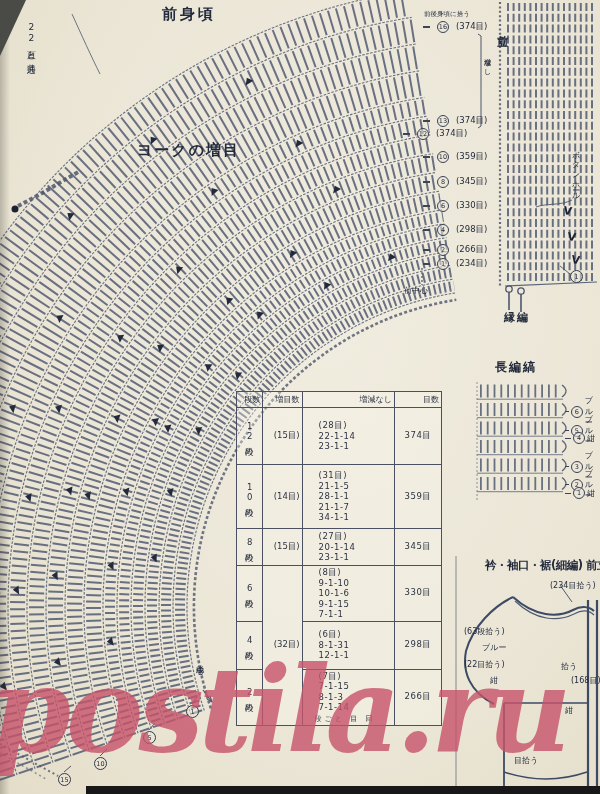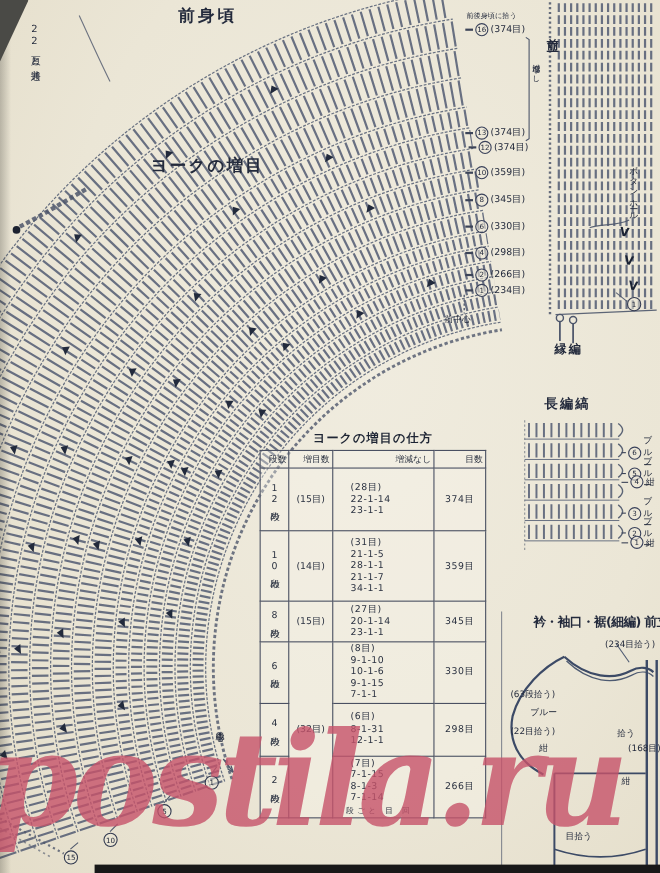--- a/index.html
+++ b/index.html
@@ -6,38 +6,38 @@
   #page{position:relative;width:600px;height:794px;overflow:hidden;
     background:#ece7d8;
     background-image:radial-gradient(ellipse at 55% 40%, #f0ecdf 0%, #ebe6d6 60%, #e4ddc9 100%);
     font-family:"DejaVu Sans",sans-serif;}
   .lbl{position:absolute;color:#232a3c;line-height:1.15;white-space:nowrap;z-index:10;}
   .v{writing-mode:vertical-rl;text-orientation:upright;letter-spacing:1px;}
   .bold{font-weight:bold;}
   .circ{display:inline-flex;align-items:center;justify-content:center;
     border:1px solid #39415a;border-radius:50%;width:10px;height:10px;
     font-size:6.5px;color:#232a3c;background:rgba(236,231,216,.55);flex:0 0 auto;}
-  .marker{position:absolute;display:flex;align-items:center;gap:2px;z-index:10;
+  .marker{position:absolute;display:flex;align-items:center;gap:7px;z-index:10;
     font-size:8.5px;color:#232a3c;}
   .marker .dash{width:7px;height:1.2px;background:#3c4458;}
   .bcirc{position:absolute;width:11px;height:11px;border:1.2px solid #323a50;border-radius:50%;
     display:flex;align-items:center;justify-content:center;font-size:6.5px;color:#232a3c;
     background:rgba(236,231,216,.5);z-index:10;}
   .slabel{position:absolute;display:flex;align-items:center;gap:2px;font-size:8px;color:#232a3c;z-index:10;}
   .slabel .dash{width:6px;height:1px;background:#3c4458;}
   #inc-table{position:absolute;left:233px;top:391px;width:212px;z-index:12;}
   #inc-table .ttl{text-align:center;font-size:11px;font-weight:bold;color:#1e2534;margin-bottom:3px;letter-spacing:1px;}
   #inc-table table{border-collapse:collapse;width:206px;margin-left:3px;
     color:#2a3140;background:rgba(250,247,238,.35);}
   #inc-table td,#inc-table th{border:1.2px solid #4a5062;font-weight:normal;
     font-size:8.5px;padding:1px 2px;vertical-align:middle;}
   #inc-table th{font-size:8px;text-align:right;height:13px;}
   td.rowname{writing-mode:vertical-rl;text-orientation:upright;text-align:center;
     font-size:8px;letter-spacing:0;width:24px;}
-  td.inc{text-align:center;width:36px;font-size:8.5px;}
+  td.inc{text-align:right;width:36px;font-size:8.5px;}
   td.calc{width:92px;}
   td.calc .ln{padding-left:14px;line-height:10.5px;font-size:8.5px;letter-spacing:.5px;}
   td.calc .legend{padding-left:10px;font-size:7px;letter-spacing:3px;margin-top:1px;}
   td.total{text-align:center;width:44px;font-size:9px;letter-spacing:.5px;}
   #watermark{position:absolute;left:-10px;top:651px;z-index:50;
     font-family:"DejaVu Serif",serif;font-style:italic;font-weight:bold;
     font-size:116px;line-height:1;letter-spacing:-5px;color:#c7536a;opacity:.8;
     white-space:nowrap;transform:scaleY(1.02);}
   #corner-tl{position:absolute;left:0;top:0;width:26px;height:56px;z-index:45;
     background:#4a4a46;clip-path:polygon(0 0,100% 0,30% 70%,0 100%);}
@@ -234,21 +234,21 @@
       <div class="marker" style="left: 423px; top: 21px;">
         <span class="dash"></span>
         <span class="circ">16</span>
         <span>(374目)</span>
       </div>
       <div class="marker" style="left: 423px; top: 115px;">
         <span class="dash"></span>
         <span class="circ">13</span>
         <span>(374目)</span>
       </div>
-      <div class="marker" style="left: 426px; top: 128px;">
+      <div class="marker" style="left: 403px; top: 128px;">
         <span class="dash"></span>
         <span class="circ">12</span>
         <span>(374目)</span>
       </div>
       <div class="marker" style="left: 423px; top: 151px;">
         <span class="dash"></span>
         <span class="circ">10</span>
         <span>(359目)</span>
       </div>
       <div class="marker" style="left: 423px; top: 176px;">
@@ -322,21 +322,20 @@
       <div class="lbl" style="left: 482px; top: 643px; font-size: 8px;">ブルー</div>
       <div class="lbl" style="left: 464px; top: 660px; font-size: 8px;">(22目拾う)</div>
       <div class="lbl" style="left: 490px; top: 676px; font-size: 8px;">紺</div>
       <div class="lbl" style="left: 551px; top: 676px; font-size: 8px; padding-left: 20px;">(168目)</div>
       <div class="lbl" style="left: 561px; top: 662px; font-size: 8px;">拾う</div>
       <div class="lbl" style="left: 565px; top: 706px; font-size: 8px;">紺</div>
       <div class="lbl" style="left: 514px; top: 756px; font-size: 8px;">目拾う</div>
     </div>
 
   <div id="inc-table">
-    <div class="ttl">ヨークの増目の仕方</div>
     <table>
       <thead>
           <tr id="tbl-head">
             <th>段数</th>
             <th>増目数</th>
             <th>増減なし</th>
             <th>目数</th>
           </tr>
         </thead>
       <tbody id="tbl-body">

